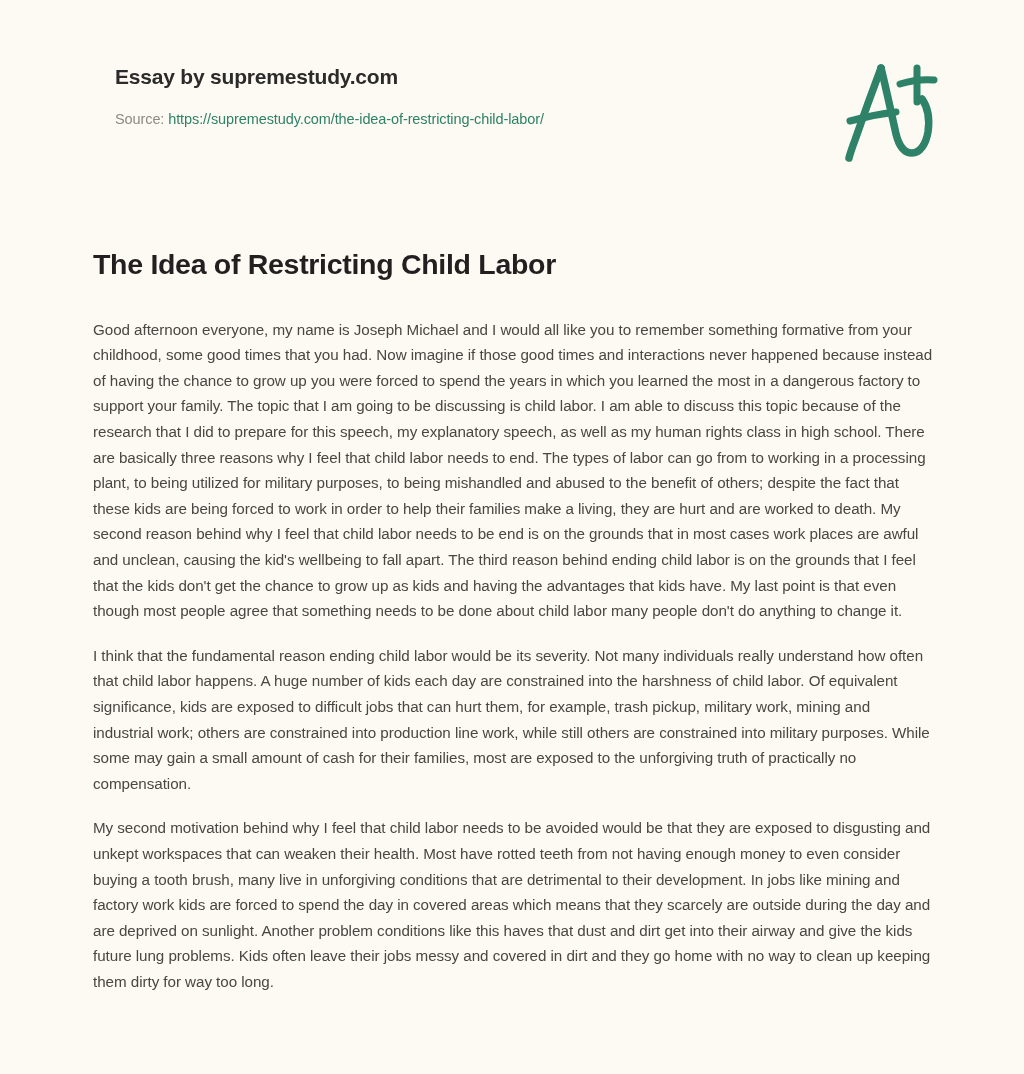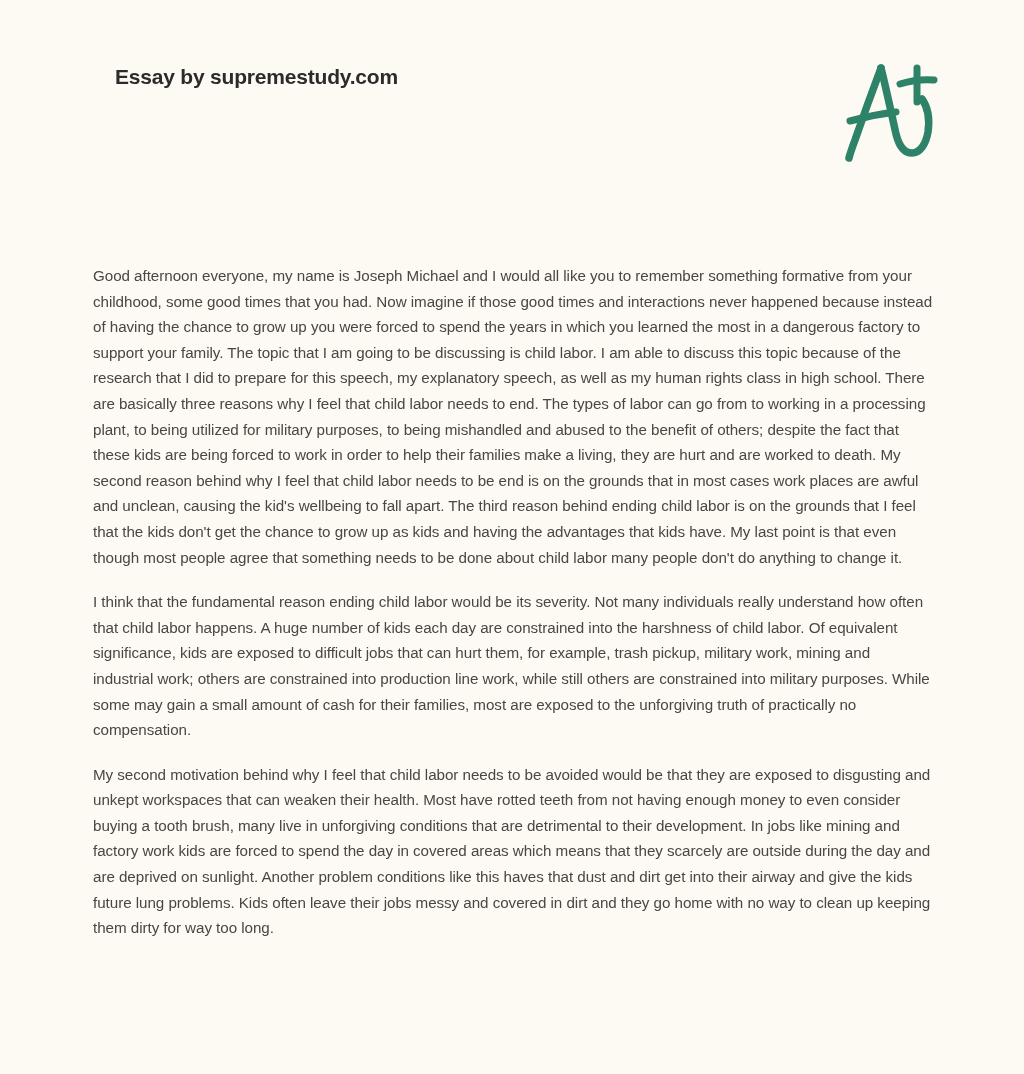--- a/index.html
+++ b/index.html
@@ -91,21 +91,21 @@
   h1.doc-title {
     margin: 0;
     font-size: 28.5px;
     font-weight: bold;
     color: #231f20;
     letter-spacing: -0.3px;
     line-height: 1.25;
   }
 
   .body-text {
-    margin-top: 16px;
+    margin-top: 34px;
   }
 
   .body-text p {
     margin: 0 0 19px 0;
     font-size: 15.2px;
     line-height: 25.6px;
     color: #4a4643;
     text-align: left;
     letter-spacing: -0.05px;
   }
@@ -117,20 +117,24 @@
 </head>
 <body>
 
 <div class="page">
 
   <div class="header">
 
     <div class="header-left">
       <div class="essay-by">Essay by supremestudy.com</div>
 
+      <div class="source-line">
+        <span class="source-label">Source:</span>
+        <a class="source-url" href="#">https://supremestudy.com/the-idea-of-restricting-child-labor/</a>
+      </div>
     </div>
 
     <div class="logo">
       <svg viewBox="0 0 120 110" xmlns="http://www.w3.org/2000/svg">
         <g fill="none" stroke="#2e8268" stroke-linecap="round" stroke-linejoin="round">
 
           <path d="M47 10 C41 26, 30 56, 21 82 C18 90, 16 96, 15 100" stroke-width="7.5"></path>
 
           <path d="M47 10 C52 30, 58 58, 62 76 C65 88, 70 95, 78 95
                    C86 95, 92 86, 94 74 C96 60, 93 48, 88 41" stroke-width="7.5"></path>
@@ -141,20 +145,21 @@
 
           <path d="M83 10 C83 20, 83 34, 83 44" stroke-width="7"></path>
         </g>
       </svg>
     </div>
 
   </div>
 
   <div class="content">
 
+    <h1 class="doc-title">The Idea of Restricting Child Labor</h1>
 
     <div class="body-text">
       <p>Good afternoon everyone, my name is Joseph Michael and I would all like you to remember something formative from your childhood, some good times that you had. Now imagine if those good times and interactions never happened because instead of having the chance to grow up you were forced to spend the years in which you learned the most in a dangerous factory to support your family. The topic that I am going to be discussing is child labor. I am able to discuss this topic because of the research that I did to prepare for this speech, my explanatory speech, as well as my human rights class in high school. There are basically three reasons why I feel that child labor needs to end. The types of labor can go from to working in a processing plant, to being utilized for military purposes, to being mishandled and abused to the benefit of others; despite the fact that these kids are being forced to work in order to help their families make a living, they are hurt and are worked to death. My second reason behind why I feel that child labor needs to be end is on the grounds that in most cases work places are awful and unclean, causing the kid's wellbeing to fall apart. The third reason behind ending child labor is on the grounds that I feel that the kids don't get the chance to grow up as kids and having the advantages that kids have. My last point is that even though most people agree that something needs to be done about child labor many people don't do anything to change it.</p>
       <p>I think that the fundamental reason ending child labor would be its severity. Not many individuals really understand how often that child labor happens. A huge number of kids each day are constrained into the harshness of child labor. Of equivalent significance, kids are exposed to difficult jobs that can hurt them, for example, trash pickup, military work, mining and industrial work; others are constrained into production line work, while still others are constrained into military purposes. While some may gain a small amount of cash for their families, most are exposed to the unforgiving truth of practically no compensation.</p>
       <p>My second motivation behind why I feel that child labor needs to be avoided would be that they are exposed to disgusting and unkept workspaces that can weaken their health. Most have rotted teeth from not having enough money to even consider buying a tooth brush, many live in unforgiving conditions that are detrimental to their development. In jobs like mining and factory work kids are forced to spend the day in covered areas which means that they scarcely are outside during the day and are deprived on sunlight. Another problem conditions like this haves that dust and dirt get into their airway and give the kids future lung problems. Kids often leave their jobs messy and covered in dirt and they go home with no way to clean up keeping them dirty for way too long.</p>
     </div>
 
   </div>
 
 </div>

